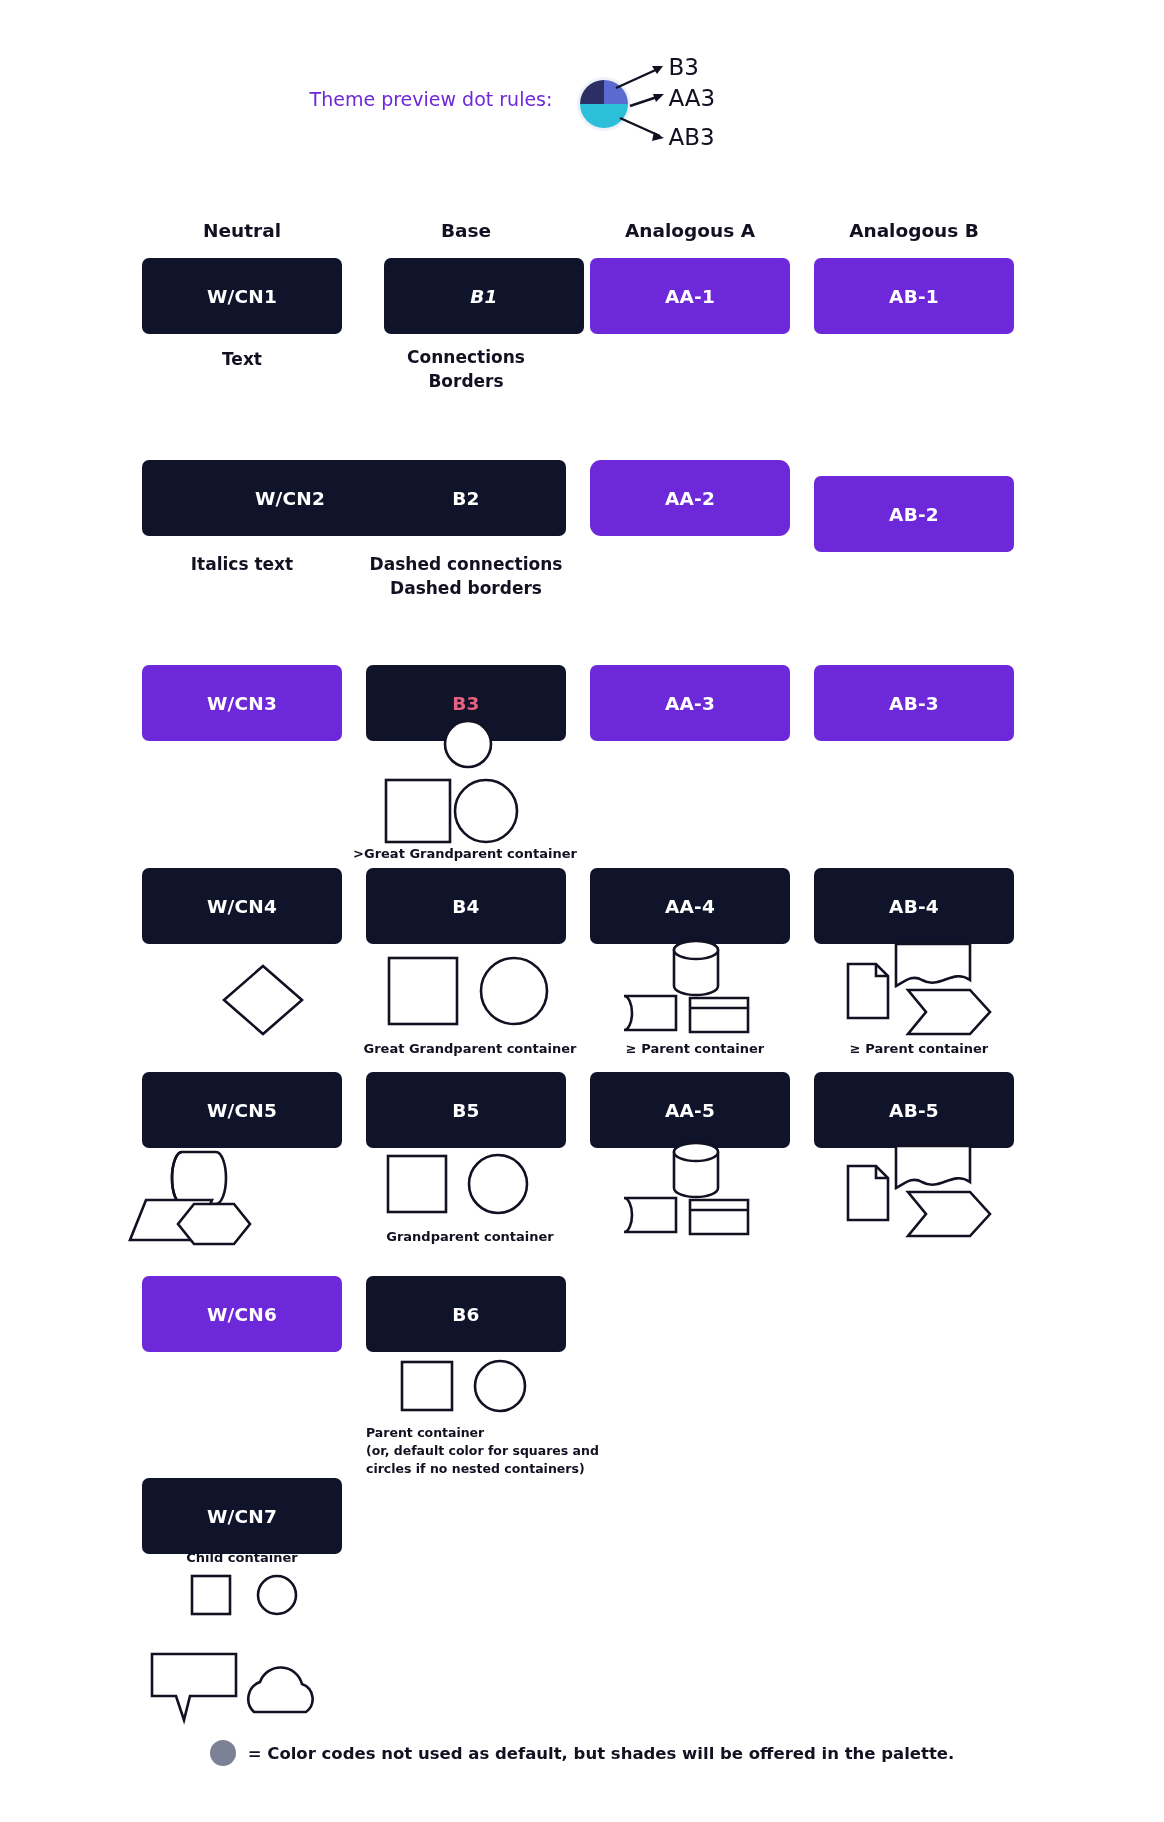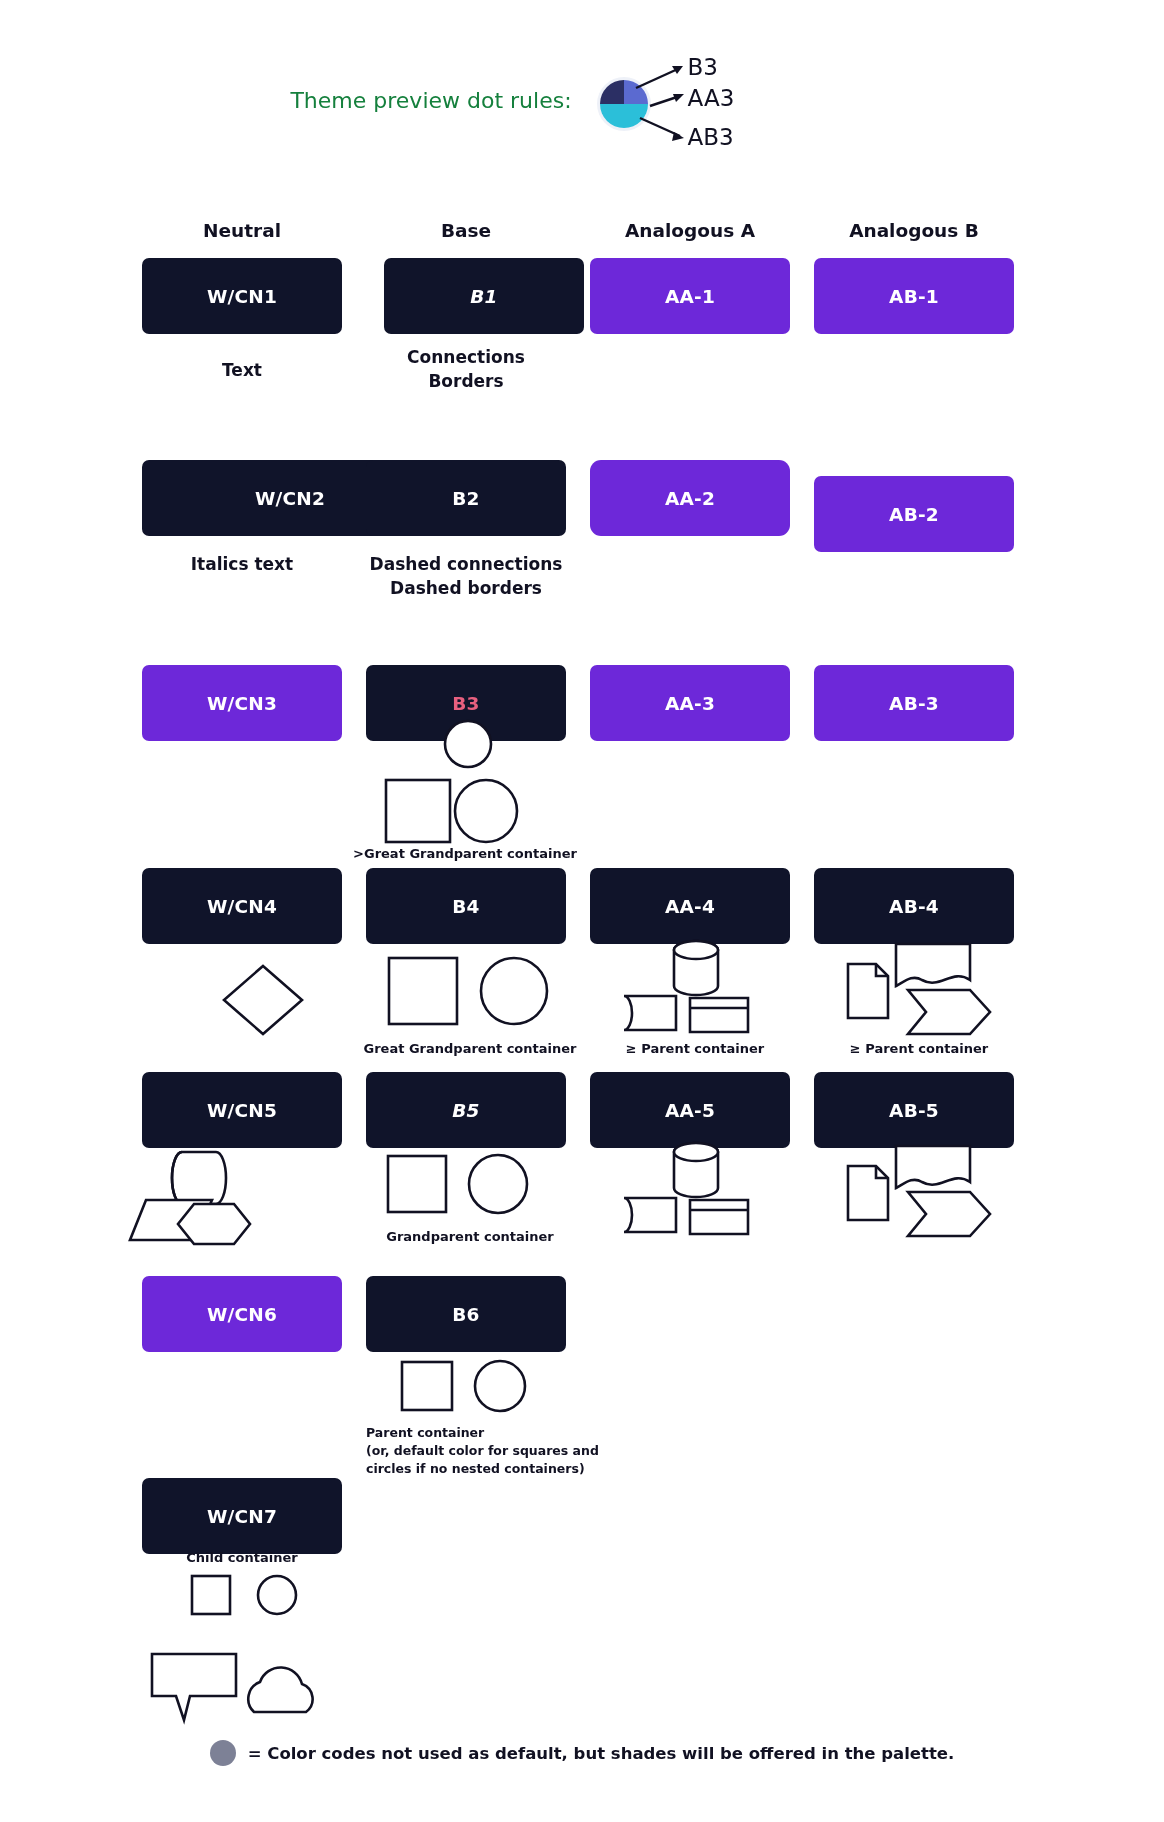--- a/index.html
+++ b/index.html
@@ -25,23 +25,23 @@
   .header {
     position: absolute;
     left: 0;
     top: 62px;
     width: 1164px;
     display: flex;
     justify-content: center;
     align-items: flex-start;
   }
   .header-label {
-    font-size: 22px;
+    font-size: 19px;
     font-weight: 400;
-    color: #15803d;
+    color: #6d28d9;
     margin-top: 26px;
   }
   .header-dot-wrap {
     position: relative;
     width: 290px;
     height: 120px;
     margin-left: 12px;
   }
   .header-svg { display: block; }
 
@@ -154,21 +154,21 @@
 
   <div class="col-header" style="left:142px; width:200px;">Neutral</div>
   <div class="col-header" style="left:366px; width:200px;">Base</div>
   <div class="col-header" style="left:590px; width:200px;">Analogous A</div>
   <div class="col-header" style="left:814px; width:200px;">Analogous B</div>
 
   <div class="swatch dark" style="left:142px; top:258px;">W/CN1</div>
   <div class="swatch dark" style="left:384px; top:258px;font-style:italic;">B1</div>
   <div class="swatch gray" style="left:590px; top:258px;">AA-1</div>
   <div class="swatch gray" style="left:814px; top:258px;">AB-1</div>
-  <div class="caption center" style="left:142px; top:358px; width:200px;">Text</div>
+  <div class="caption center" style="left:142px; top:347px; width:200px;">Text</div>
   <div class="caption center" style="left:366px; top:345px; width:200px; white-space:pre-line;">Connections
 Borders</div>
 
   <div class="swatch dark" style="left:142px; top:460px;padding-left:48px;">W/CN2</div>
   <div class="swatch dark" style="left:366px; top:460px;">B2</div>
   <div class="swatch gray" style="left:590px; top:460px;border-radius:11px;">AA-2</div>
   <div class="swatch gray" style="left:814px; top:476px;">AB-2</div>
   <div class="caption center" style="left:142px; top:552px; width:200px;">Italics text</div>
   <div class="caption center" style="left:356px; top:552px; width:220px; white-space:pre-line;">Dashed connections
 Dashed borders</div>
@@ -227,21 +227,21 @@
       <path d="M30 26 v12 h12" fill="none" stroke="#111122" stroke-width="2.6"></path>
 
       <path d="M50 6 h74 v36 c-18 -12 -30 10 -48 0 c-10 -6 -18 2 -26 6 z" fill="#ffffff" stroke="#111122" stroke-width="2.6"></path>
 
       <path d="M62 52 h62 l20 22 l-20 22 h-62 l18 -22 z" fill="#ffffff" stroke="#111122" stroke-width="2.6"></path>
     </svg>
   </div>
   <div class="caption small center" style="left:804px; top:1040px; width:230px;">≥ Parent container</div>
 
   <div class="swatch dark" style="left:142px; top:1072px;">W/CN5</div>
-  <div class="swatch dark" style="left:366px; top:1072px;font-style:italic;">B5</div>
+  <div class="swatch dark" style="left:366px; top:1072px;">B5</div>
   <div class="swatch dark" style="left:590px; top:1072px;">AA-5</div>
   <div class="swatch dark" style="left:814px; top:1072px;">AB-5</div>
 
   <div class="shapes" style="left:130px; top:1148px;">
     <svg width="170" height="100" viewBox="0 0 170 100">
 
       <path d="M52 4 h34 a10 26 0 0 1 0 52 h-34 a10 26 0 0 1 0 -52 z" fill="#ffffff" stroke="#111122" stroke-width="2.6"></path>
       <path d="M52 4 a10 26 0 0 0 0 52" fill="none" stroke="#111122" stroke-width="2.6"></path>
 
       <polygon points="16,52 82,52 64,92 0,92" fill="#ffffff" stroke="#111122" stroke-width="2.6"></polygon>

